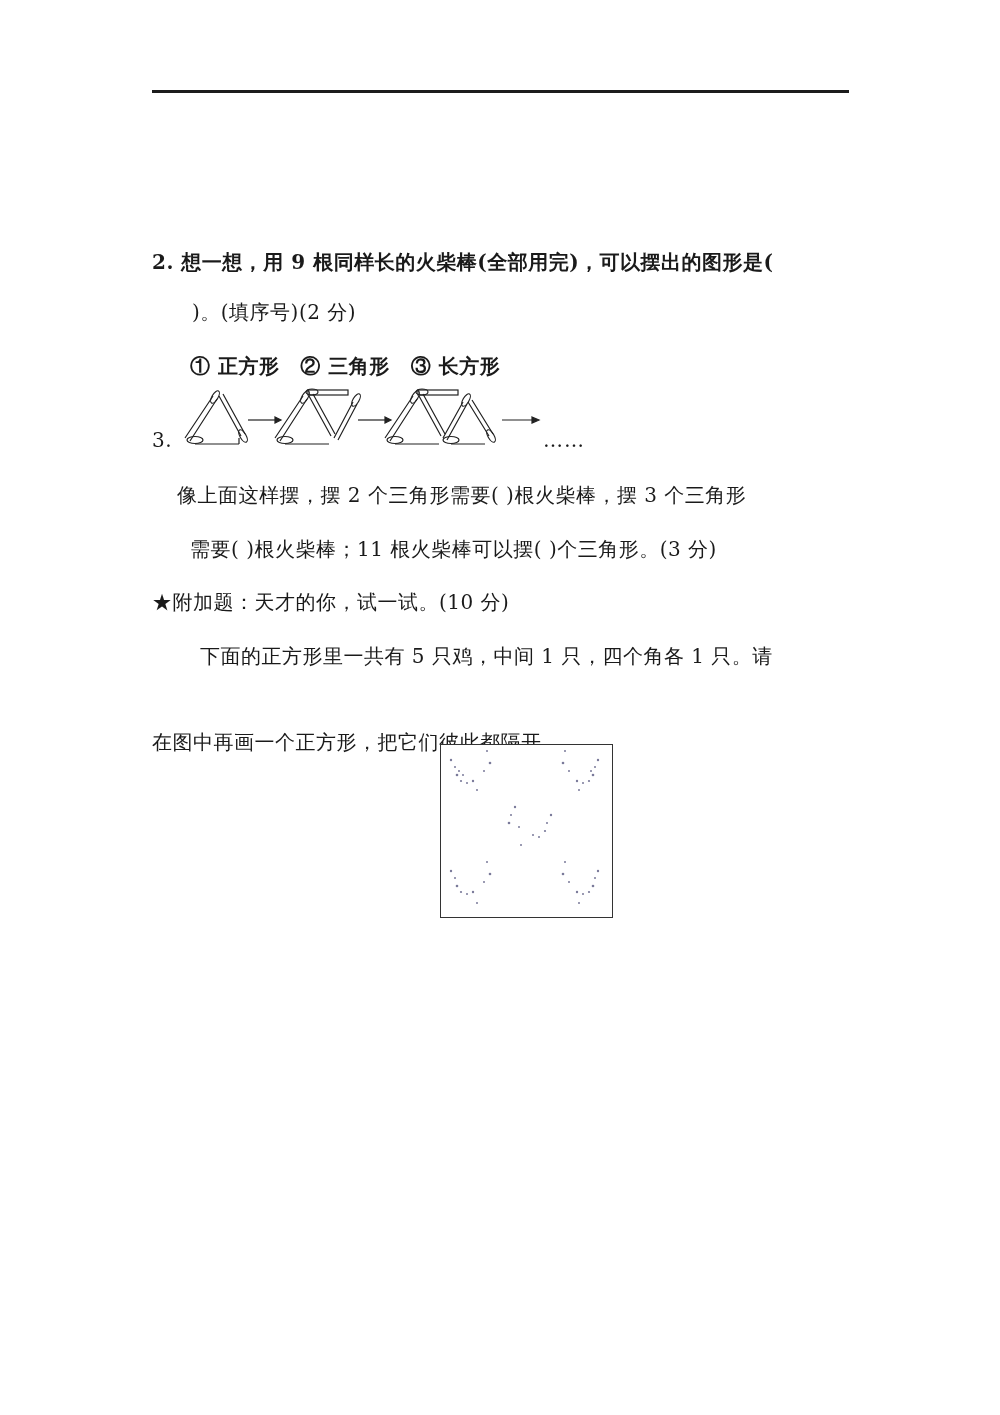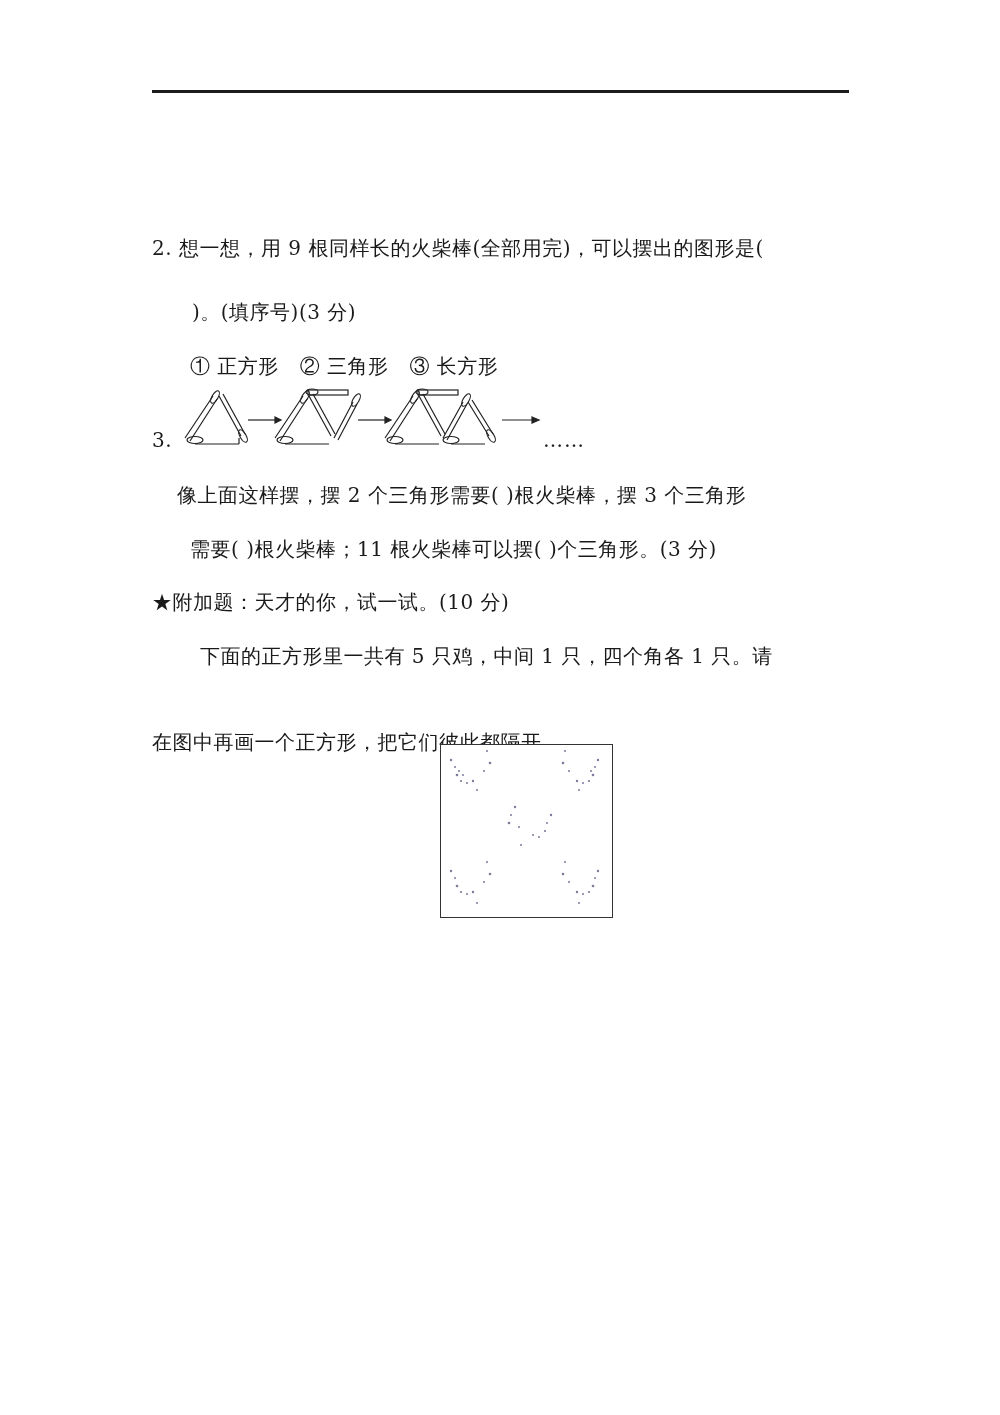--- a/index.html
+++ b/index.html
@@ -9,44 +9,44 @@
     color: #1a1a1a;
   }
   .top-rule {
     position: absolute; left: 152px; top: 90px; width: 697px; height: 3px;
     background: #1c1c1c;
   }
   .line {
     position: absolute; font-size: 20px; line-height: 24px; white-space: nowrap;
     letter-spacing: 0.5px;
   }
-  .q2-line1 { left: 152px; top: 236px; }
+  .q2-line1 { left: 152px; top: 250px; font-weight: bold; }
   .q2-line2 { left: 192px; top: 300px; }
   .q2-options { left: 190px; top: 354px; }
-  .q2-options span.opt { margin-right: 14px; }
+  .q2-options span.opt { margin-right: 14px; font-weight: bold; }
   .q3-num { left: 152px; top: 428px; }
   .q3-line1 { left: 177px; top: 483px; }
   .q3-line2 { left: 190px; top: 537px; }
   .bonus-title { left: 152px; top: 590px; }
   .bonus-line1 { left: 200px; top: 644px; }
   .bonus-line2 { left: 152px; top: 730px; }
   .matchstick-figure { position: absolute; left: 175px; top: 388px; width: 380px; height: 62px; }
   .ellipsis { left: 543px; top: 428px; letter-spacing: 1px; }
   .chicken-box {
     position: absolute; left: 440px; top: 744px; width: 173px; height: 174px;
     border: 1.5px solid #333; box-sizing: border-box; background: #fff;
   }
 </style>
 </head>
 <body>
 
 <div class="top-rule"></div>
 
 <div class="line q2-line1">2. 想一想，用 9 根同样长的火柴棒(全部用完)，可以摆出的图形是(</div>
-<div class="line q2-line2">)。(填序号)(3 分)</div>
+<div class="line q2-line2">)。(填序号)(2 分)</div>
 <div class="line q2-options">
   <span class="opt"><span>①</span> <span>正方形</span></span>
   <span class="opt"><span>②</span> <span>三角形</span></span>
   <span class="opt"><span>③</span> <span>长方形</span></span>
 </div>
 
 <div class="line q3-num">3.</div>
 
 <svg class="matchstick-figure" viewBox="0 0 380 62">
   <g fill="none" stroke="#222" stroke-width="1.2">

